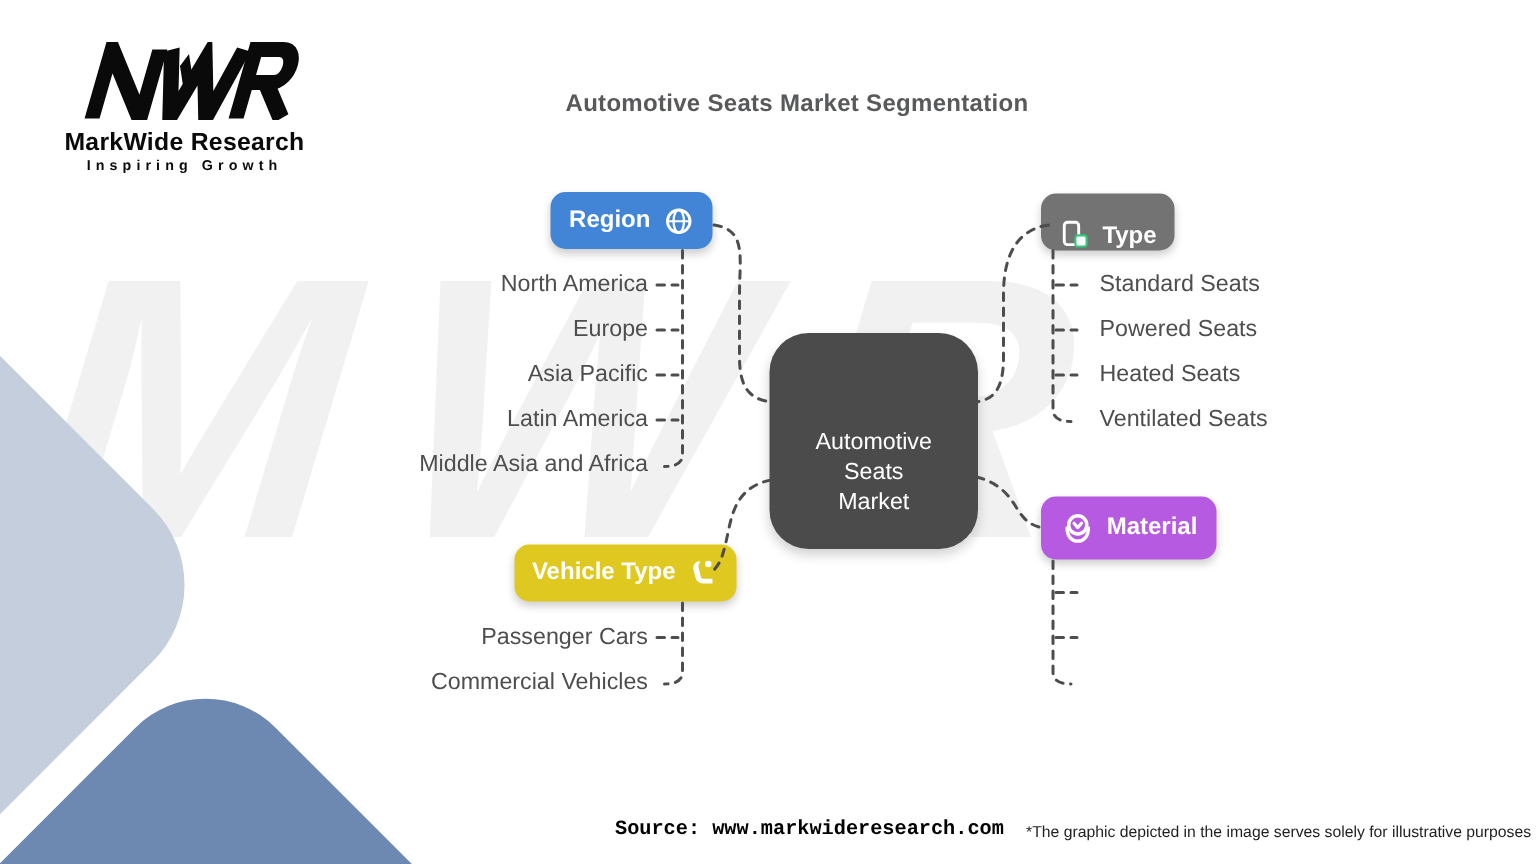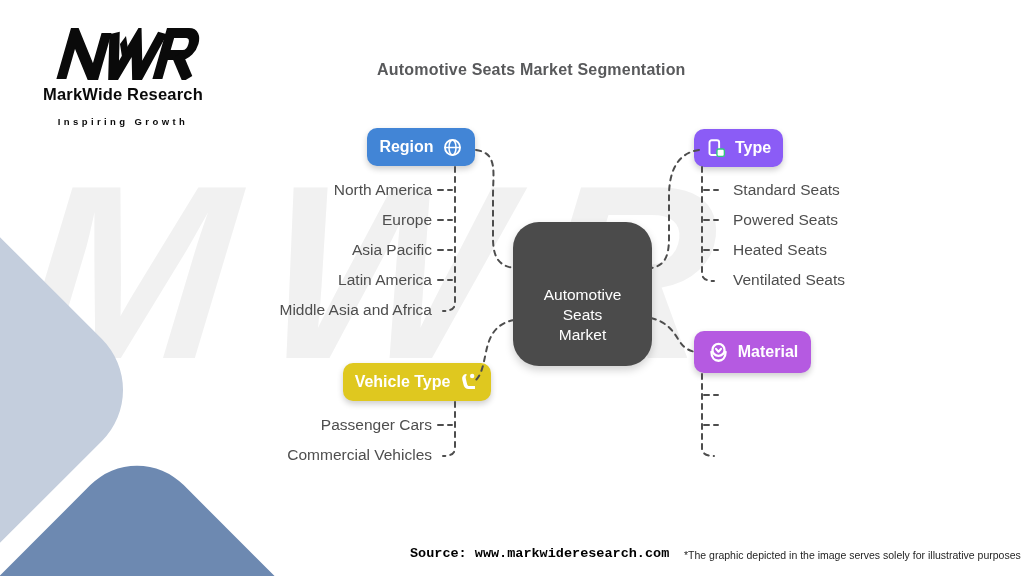--- a/index.html
+++ b/index.html
@@ -15,39 +15,39 @@
     user-select:none;white-space:nowrap;
   }
   .shape{position:absolute;transform:rotate(45deg);z-index:1;}
   .shape-light{width:400px;height:400px;border-radius:72px;background:#c4cedd;left:-330px;top:190px;}
   .shape-dark{width:360px;height:360px;border-radius:66px;background:#6d89b1;left:-43px;top:513px;}
   
   .stage{position:absolute;inset:0;z-index:2;}
   
   .logo{position:absolute;left:38px;top:28px;width:170px;text-align:center;color:#0a0a0a;}
   .logo-name{font-size:16.5px;font-weight:bold;letter-spacing:.2px;margin-top:1px;white-space:nowrap;}
-  .logo-tagline{font-size:9.5px;font-weight:bold;letter-spacing:3.4px;margin-top:12px;white-space:nowrap;}
+  .logo-tagline{font-size:9.5px;font-weight:bold;letter-spacing:3.4px;margin-top:0;white-space:nowrap;}
   
   .title{position:absolute;left:377px;top:61px;font-size:16px;font-weight:bold;color:#58595b;letter-spacing:.2px;}
   
   .center-node{
     position:absolute;left:513px;top:222px;width:139px;height:144px;
     background:#4b4b4b;border-radius:26px;color:#fff;
     display:flex;flex-direction:column;align-items:center;justify-content:flex-start;
     padding-top:63px;box-sizing:border-box;font-size:15.5px;font-weight:500;line-height:20px;
     box-shadow:0 4px 8px rgba(0,0,0,.18);text-align:center;
   }
   
   .pill{
     position:absolute;display:flex;align-items:center;justify-content:center;gap:8px;
     border-radius:10px;color:#fff;font-weight:bold;font-size:16px;
     box-shadow:0 3px 6px rgba(0,0,0,.2);box-sizing:border-box;
   }
   .pill-region{left:367px;top:128px;width:108px;height:38px;background:#4285d6;}
-  .pill-type{left:694px;top:129px;width:89px;height:38px;background:#8b5cf6;}
+  .pill-type{left:694px;top:129px;width:89px;height:38px;background:#737373;align-items:flex-end;}
   .pill-vehicle{left:343px;top:363px;width:148px;height:38px;background:#dfc81f;}
   .pill-material{left:694px;top:331px;width:117px;height:42px;background:#b55ae1;}
   .pill svg{display:block;}
   
   .items{position:absolute;font-size:15.5px;color:#4e4e4e;line-height:30px;white-space:nowrap;}
   .items-left{text-align:right;}
   .items-right{text-align:left;}
   .items-region{right:592px;top:175px;}
   .items-type{left:733px;top:175px;}
   .items-vehicle{right:592px;top:410px;}

